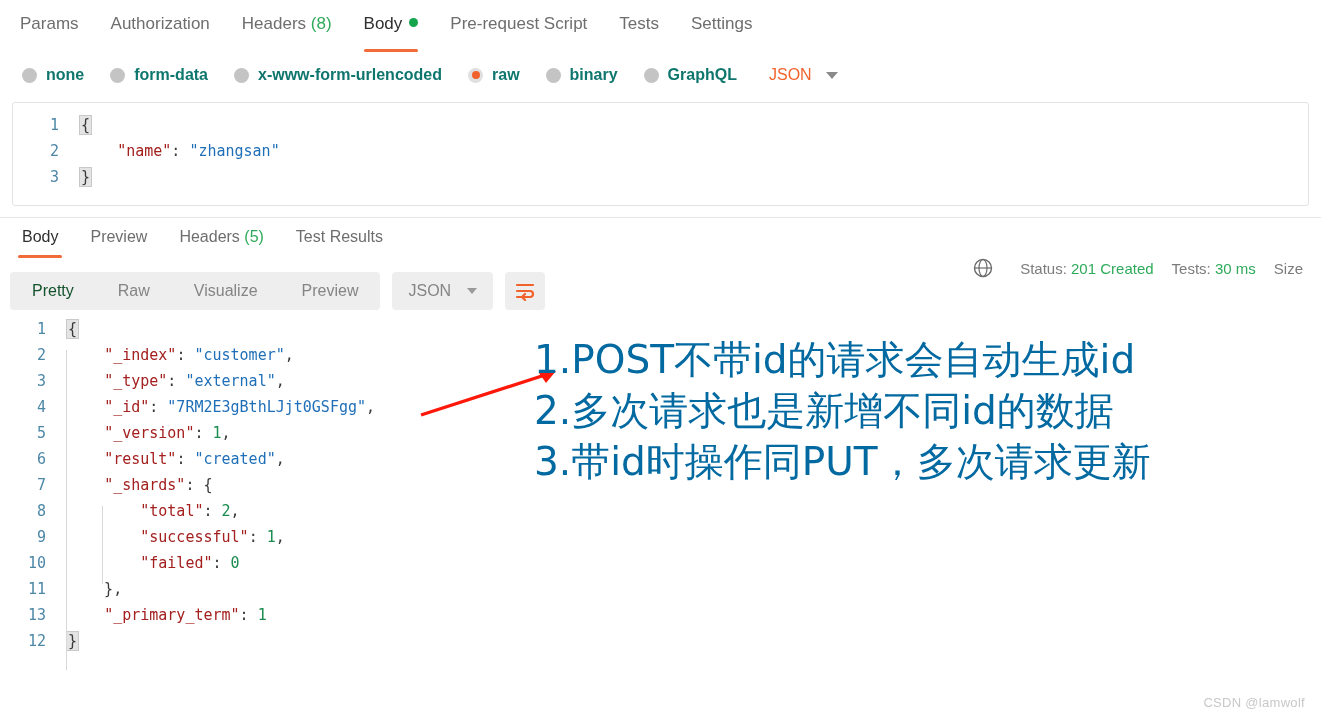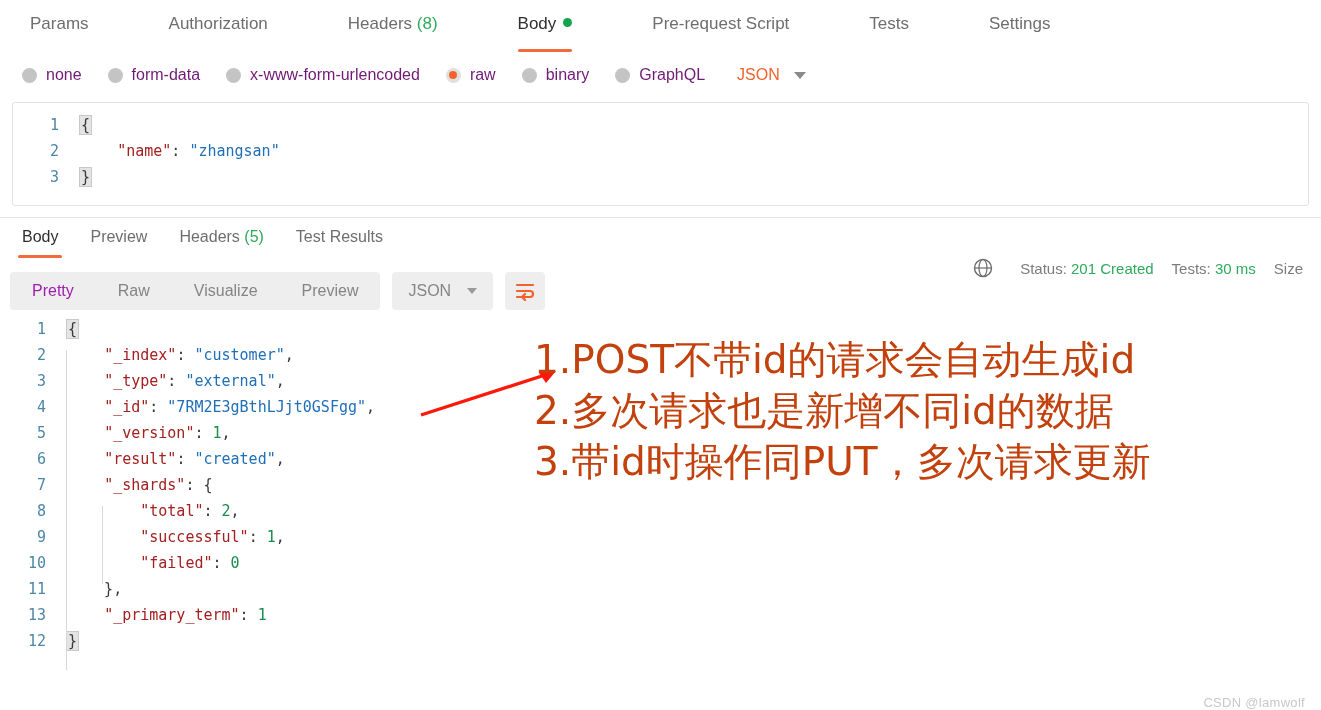--- a/index.html
+++ b/index.html
@@ -12,23 +12,22 @@
     color: #3c3c3c;
     overflow: hidden;
     position: relative;
   }
 
   
   .req-tabs {
     display: flex;
     align-items: flex-start;
     height: 52px;
-    padding-left: 14px;
+    padding-left: 4px;
     box-sizing: border-box;
-    gap: 48px;
   }
   .req-tab {
     position: relative;
     font-size: 17px;
     color: #6e6e6e;
     padding: 13px 16px 0 16px;
     white-space: nowrap;
     cursor: pointer;
     line-height: 22px;
   }
@@ -58,21 +57,22 @@
     height: 46px;
     padding-left: 22px;
     box-sizing: border-box;
   }
   .radio-opt {
     display: flex;
     align-items: center;
     margin-right: 26px;
     cursor: pointer;
     font-size: 16px;
-    color: #701a75;
+    color: #0f766e;
+    font-weight: bold;
   }
   .radio-dot {
     width: 15px; height: 15px;
     border-radius: 50%;
     background: #c4c4c4;
     margin-right: 9px;
     flex: none;
   }
   .radio-opt.selected .radio-dot {
     background: #e0e0e0;
@@ -204,21 +204,21 @@
     height: 38px;
     align-items: center;
   }
   .seg-item {
     font-size: 16px;
     color: #858585;
     padding: 0 22px;
     line-height: 38px;
     cursor: pointer;
   }
-  .seg-item.active { color: #a21caf; }
+  .seg-item.active { color: #14532d; }
   .dd-group {
     display: flex;
     align-items: center;
     background: #eeeeee;
     border-radius: 4px;
     height: 38px;
     margin-left: 12px;
     padding: 0 16px;
     cursor: pointer;
   }
@@ -402,19 +402,19 @@
       <div class="code-line"><span class="ln">12</span><span class="ctext"><span class="tok-punc brace-hl">}</span></span></div>
     </div>
 </div>
 <div class="indent-guide"></div>
 <div class="indent-guide2"></div>
 
 <svg class="arrow-svg" width="150" height="55">
   <line x1="6" y1="50" x2="133" y2="9" stroke="#fe1809" stroke-width="3.4"></line>
   <path d="M141 6 L124 8 L131 18 Z" fill="#fe1809"></path>
 </svg>
-<div class="annot" id="annot" style="color: #c2410c;">
+<div class="annot" id="annot" style="color: #0369a1;">
     <div>1.POST不带id的请求会自动生成id</div>
     <div>2.多次请求也是新增不同id的数据</div>
     <div>3.带id时操作同PUT，多次请求更新</div>
   </div>
 
 <div class="watermark">CSDN @lamwolf</div>
 
 </body></html>

